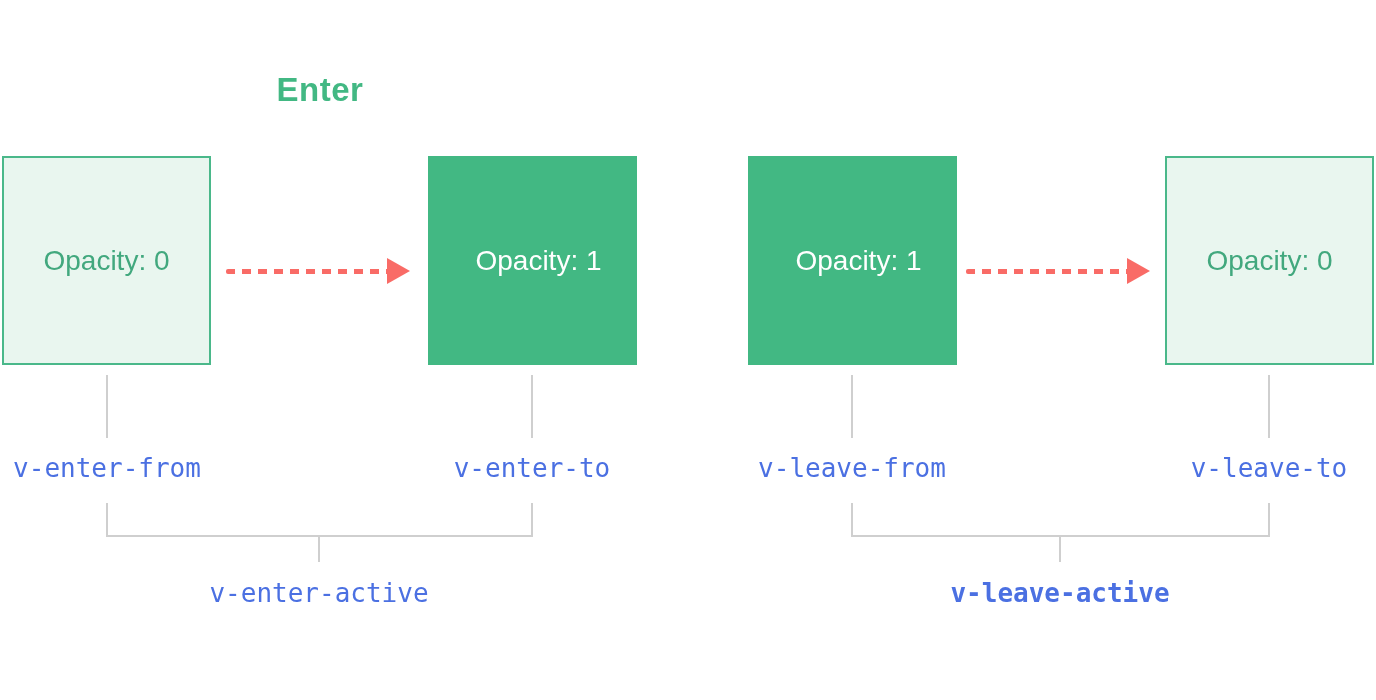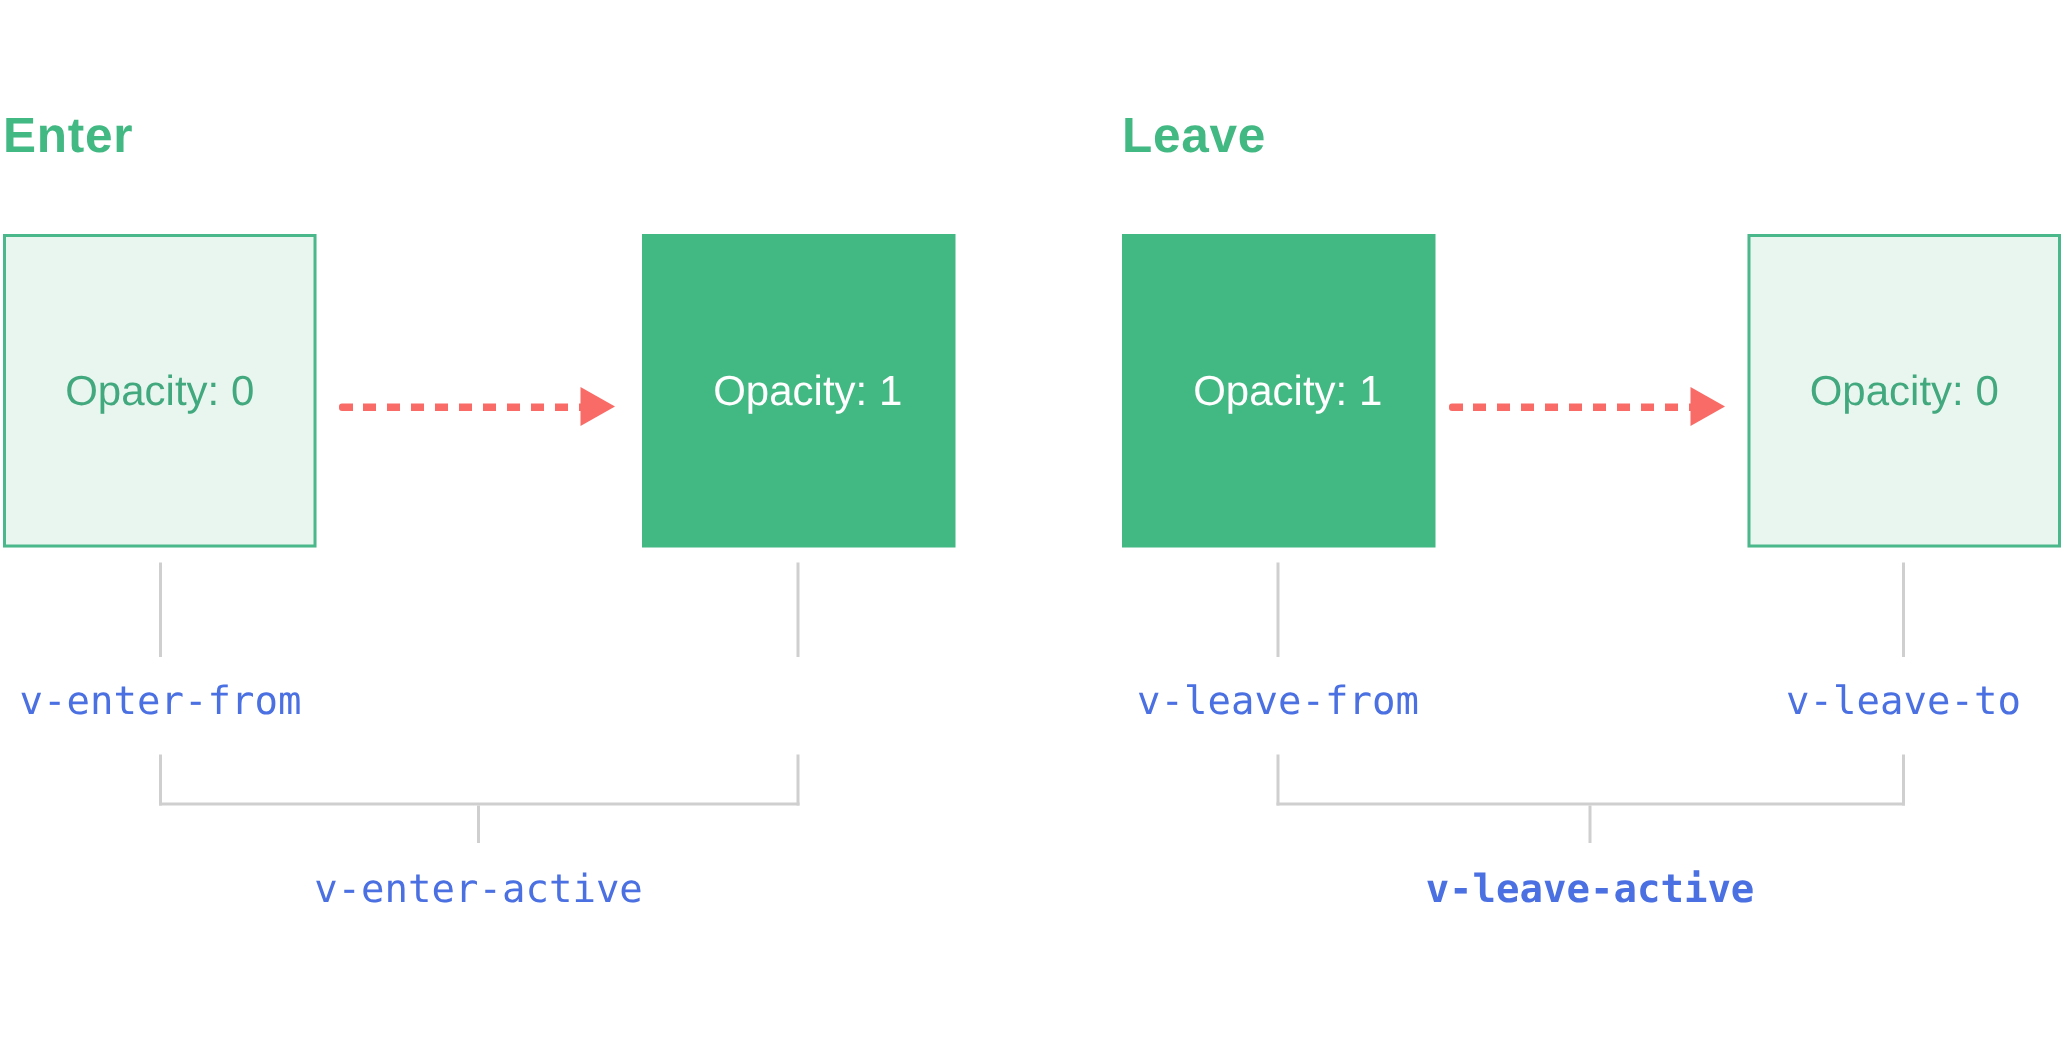--- a/index.html
+++ b/index.html
@@ -13,21 +13,21 @@
     width: 1376px;
     height: 700px;
     background: #ffffff;
     overflow: hidden;
   }
   .section-title {
     position: absolute;
     top: 70px;
     height: 40px;
     line-height: 40px;
-    text-align: left;
+    text-align: center;
     font-size: 33px;
     font-weight: bold;
     color: #42b883;
     letter-spacing: 0.5px;
   }
   .title-enter { left: 2px;   width: 636px; }
   .title-leave { left: 748px; width: 626px; }
 
   .box {
     position: absolute;
@@ -138,21 +138,20 @@
   }
   .active-enter { left: 119px; width: 400px; }
   .active-leave { left: 860px; width: 400px; font-weight: bold; }
 </style>
 </head>
 <body>
 
 <div class="canvas">
 
   <div class="section-title title-enter">Enter</div>
-  <div class="section-title title-leave">Leave</div>
 
   <div class="box light box-1">
     <span>Opacity: 0</span>
   </div>
 
   <div class="arrow arrow-1">
     <div class="dash"></div>
     <div class="head"></div>
   </div>
 
@@ -172,20 +171,21 @@
   <div class="box light box-4">
     <span>Opacity: 0</span>
   </div>
 
   <div class="stub box-stub stub-1"></div>
   <div class="stub box-stub stub-2"></div>
   <div class="stub box-stub stub-3"></div>
   <div class="stub box-stub stub-4"></div>
 
   <div class="cls-label cls-enter-from">v-enter-from</div>
+  <div class="cls-label cls-enter-to">v-enter-to</div>
   <div class="cls-label cls-leave-from">v-leave-from</div>
   <div class="cls-label cls-leave-to">v-leave-to</div>
 
   <div class="bracket bracket-enter"></div>
   <div class="stub bracket-stub bracket-stub-enter"></div>
   <div class="bracket bracket-leave"></div>
   <div class="stub bracket-stub bracket-stub-leave"></div>
 
   <div class="active-label active-enter">v-enter-active</div>
   <div class="active-label active-leave">v-leave-active</div>

